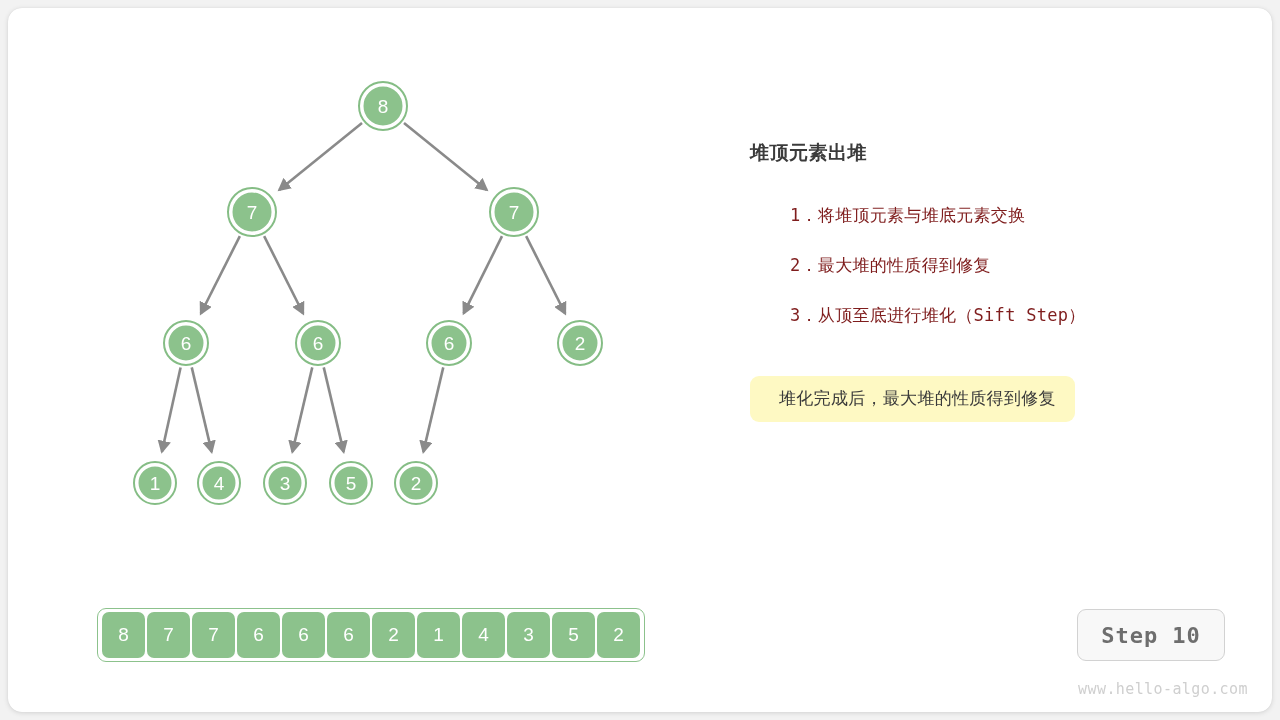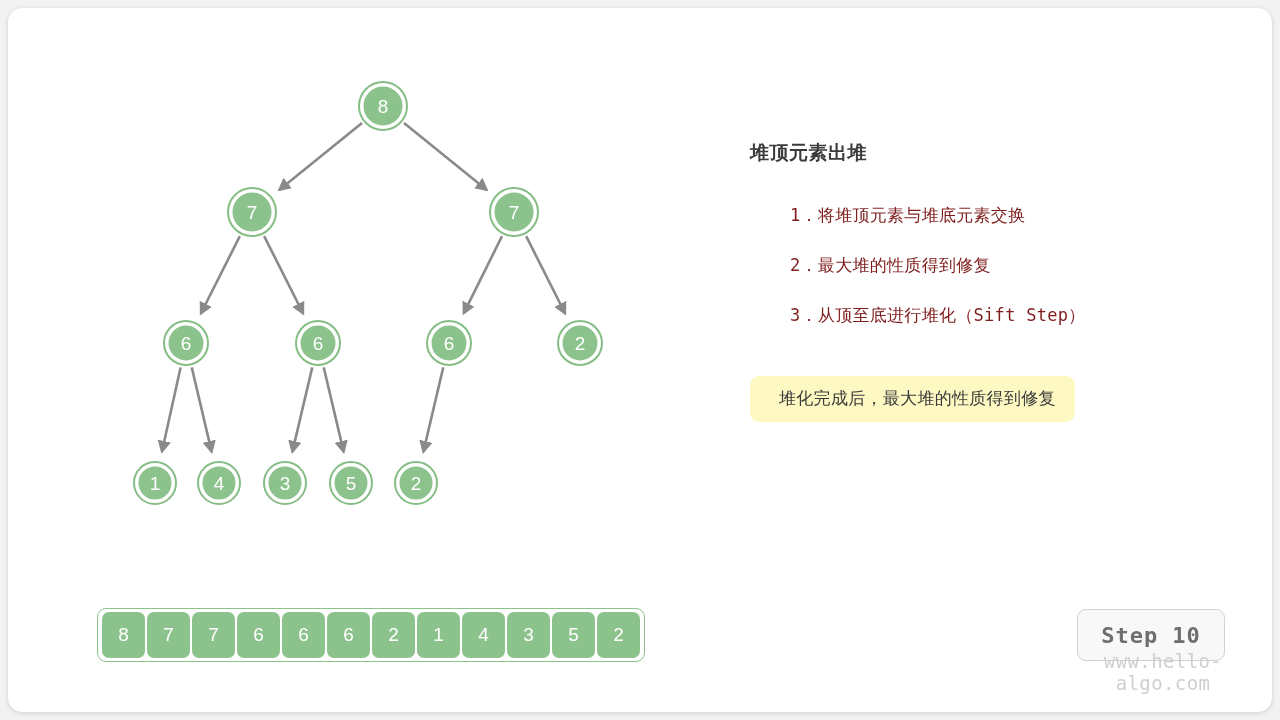--- a/index.html
+++ b/index.html
@@ -152,25 +152,25 @@
     font-size: 22px;
     font-weight: bold;
     color: #6e6e6e;
     letter-spacing: 1px;
     box-sizing: border-box;
     margin-left: 25px;
   }
   #watermark {
     position: absolute;
     left: 1065px;
-    top: 642px;
+    top: 672px;
     width: 180px;
     text-align: center;
     font-family: "DejaVu Sans Mono", "Liberation Mono", monospace;
-    font-size: 19px;
+    font-size: 15px;
     color: #cfcfcf;
     letter-spacing: 0.4px;
   }
 </style>
 </head>
 <body>
 
 <div id="stage">
   <div id="card">
 

